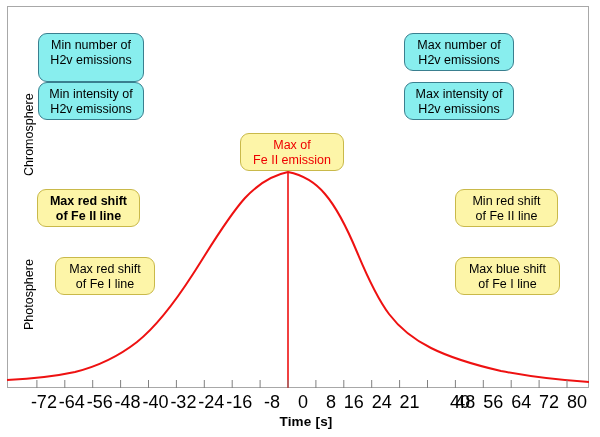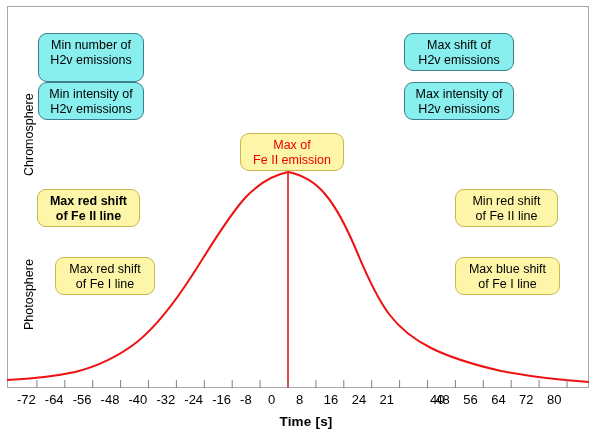--- a/index.html
+++ b/index.html
@@ -47,23 +47,23 @@
   .tick-labels {
     position: absolute;
     left: 0;
     top: 392px;
     width: 600px;
     height: 20px;
   }
   .tick-label {
     position: absolute;
     top: 0;
-    font-size: 13px;
-    color: #000;
-    text-align: left;
+    font-size: 18px;
+    color: #000;
+    text-align: right;
     width: 40px;
     margin-left: -20px;
     white-space: nowrap;
   }
   .axis-title {
     position: absolute;
     left: 0;
     top: 414px;
     width: 600px;
     text-align: center;
@@ -167,21 +167,21 @@
     <span class="l1">Min number of</span>
     <span class="l2">H2v emissions</span>
   </div>
   <div class="box box-cyan" style="left:38px; top:82px; width:106px; height:38px;">
     <span class="l1">Min intensity of</span>
     <span class="l2">H2v emissions</span>
   </div>
 
 
   <div class="box box-cyan" style="left:404px; top:33px; width:110px; height:38px;">
-    <span class="l1">Max shift of</span>
+    <span class="l1">Max number of</span>
     <span class="l2">H2v emissions</span>
   </div>
   <div class="box box-cyan" style="left:404px; top:82px; width:110px; height:38px;">
     <span class="l1">Max intensity of</span>
     <span class="l2">H2v emissions</span>
   </div>
 
   <div class="box box-yellow red-text" style="left:240px; top:133px; width:104px; height:38px;">
     <span class="l1">Max of</span>
     <span class="l2">Fe II emission</span>

